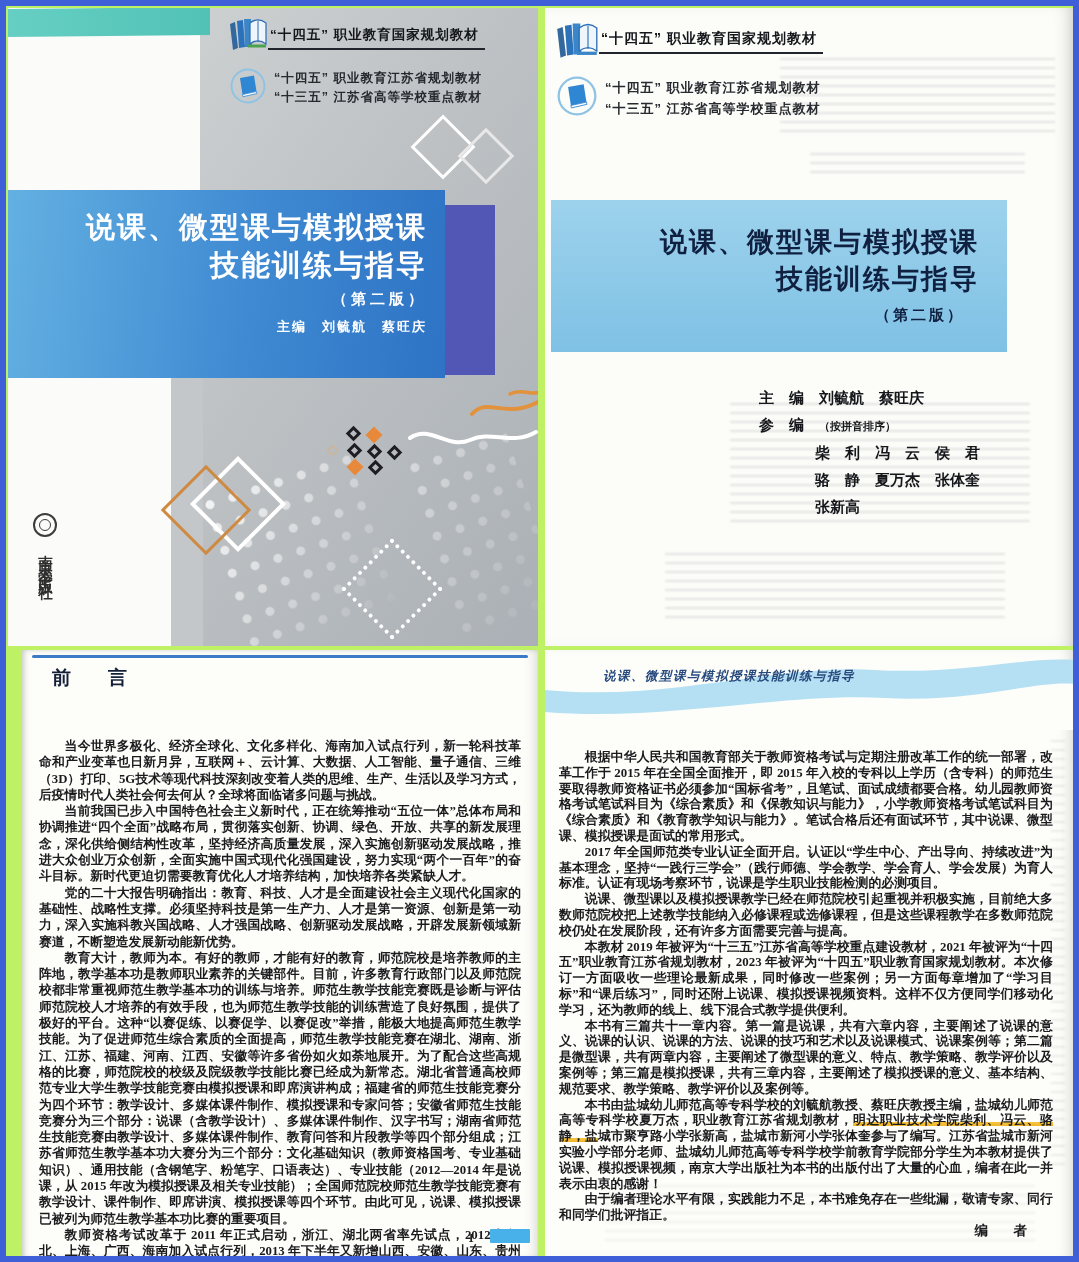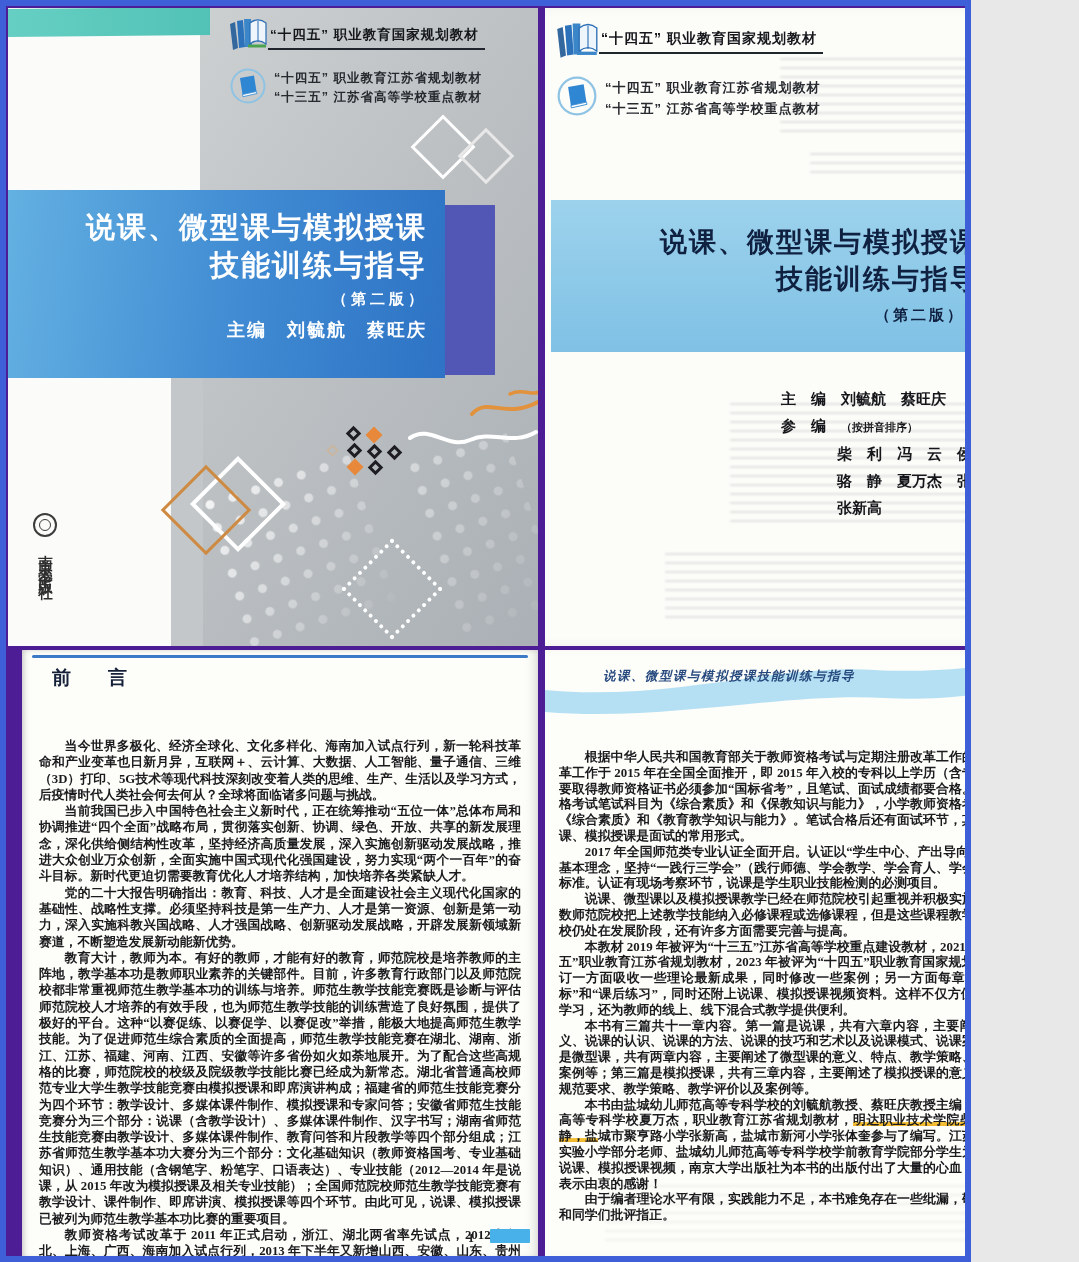--- a/index.html
+++ b/index.html
@@ -1,35 +1,35 @@
 <!DOCTYPE html>
 <html><head>
 <meta charset="utf-8">
 <style>
   html,body{margin:0;padding:0;background:#e8e8e8;}
-  .frame{position:relative;width:971px;height:1262px;box-sizing:border-box;
-    border:6px solid #3f5fd8;background:#4c1d95;overflow:hidden;
+  .frame{position:relative;width:1079px;height:1262px;box-sizing:border-box;
+    border:6px solid #3f5fd8;background:#bef264;overflow:hidden;
     font-family:"Liberation Sans","DejaVu Sans",sans-serif;}
   .abs{position:absolute;}
   
   .sheet{position:absolute;background:#fdfdfa;}
   .serif{font-family:"Liberation Serif","DejaVu Serif",serif;}
   
   .cover{left:2px;top:2px;width:530px;height:638px;background:#fbfbf9;overflow:hidden;}
   .teal-strip{left:0;top:0;width:202px;height:28px;
     background:linear-gradient(90deg,#66cfc3,#52c2b6);transform:skewY(-0.6deg);}
   .gray-panel{left:192px;top:0;width:338px;height:638px;
     background:linear-gradient(125deg,#cdd0d1 0%,#bcc0c3 45%,#aab0b5 100%);}
   .gray-panel2{left:163px;top:352px;width:32px;height:286px;background:#c3c7c9;}
   .band{left:0;top:182px;width:437px;height:188px;z-index:3;
     background:linear-gradient(97deg,#63b0e2 0%,#3f8ad2 55%,#2e73c5 100%);
     color:#fff;text-align:right;padding:18px 18px 0 0;box-sizing:border-box;}
   .band .t1,.band .t2{font-size:29px;font-weight:bold;letter-spacing:2px;line-height:38px;}
   .band .ed{font-size:15px;font-weight:bold;margin-top:6px;letter-spacing:4px;}
-  .band .au{font-size:18px;font-weight:bold;margin-top:9px;letter-spacing:2px;}
+  .band .au{font-size:13px;font-weight:bold;margin-top:9px;letter-spacing:2px;}
   .indigo{left:415px;top:197px;width:72px;height:170px;background:#5257b6;z-index:2;}
   .dia{position:absolute;transform:rotate(45deg);box-sizing:border-box;}
   .dots{background-image:radial-gradient(circle,rgba(255,255,255,.9) 4px,rgba(255,255,255,0) 5px);
     background-size:24px 24px;transform:rotate(-18deg);
     -webkit-mask-image:linear-gradient(135deg,rgba(0,0,0,.95),rgba(0,0,0,0));
     mask-image:linear-gradient(135deg,rgba(0,0,0,.95),rgba(0,0,0,0));}
   .pub{left:24px;top:505px;width:26px;display:flex;flex-direction:column;align-items:center;}
   .pub-logo{width:20px;height:20px;border:2px solid #3c3c3c;border-radius:50%;
     display:flex;align-items:center;justify-content:center;margin-bottom:6px;}
   .pub-logo i{display:block;width:10px;height:10px;border:1.5px solid #3c3c3c;border-radius:50%;}
@@ -43,22 +43,22 @@
   .badge-prov .lines{font-size:12.5px;font-weight:bold;color:#26292e;line-height:19px;
     letter-spacing:1px;margin-left:8px;}
   
   .tpage{left:539px;top:2px;width:530px;height:638px;background:#fcfcf9;
     box-shadow:inset -14px 0 18px -12px rgba(100,100,100,.45);}
   .tbox{left:6px;top:192px;width:456px;height:152px;
     background:linear-gradient(180deg,#9dd2ec,#7fc1e5);
     color:#0f2040;text-align:right;padding:24px 28px 0 0;box-sizing:border-box;}
   .tbox .t1,.tbox .t2{font-size:27px;font-weight:bold;letter-spacing:2px;line-height:37px;}
   .tbox .ed{font-size:15px;font-weight:bold;margin-top:8px;letter-spacing:3px;padding-right:14px;}
-  .edlist{left:236px;top:378px;font-size:15px;font-weight:bold;color:#15161a;
-    line-height:27px;font-family:Liberation Serif, serif;}
+  .edlist{left:214px;top:378px;font-size:15px;font-weight:bold;color:#15161a;
+    line-height:27px;font-family:Liberation Mono, monospace;}
   .edlist .ind{padding-left:56px;}
   .edlist .note{font-size:11px;}
   .bleed{position:absolute;opacity:.35;filter:blur(.8px);
     background-image:repeating-linear-gradient(180deg,rgba(110,112,118,.5) 0 2px,rgba(0,0,0,0) 2px 9px);}
   
   .ppage{left:16px;top:644px;width:516px;height:608px;background:#fdfdfa;
     box-shadow:inset 3px 0 6px -2px rgba(120,120,120,.5), inset -10px 0 14px -10px rgba(120,120,120,.4);}
   .prule{left:10px;top:5px;width:496px;height:3px;background:#3a7ac6;border-radius:2px;}
   .ptitle{left:30px;top:15px;font-size:19px;font-weight:bold;color:#141f38;letter-spacing:9px;}
   .body{position:absolute;text-align:justify;color:#1b1b1e;}

